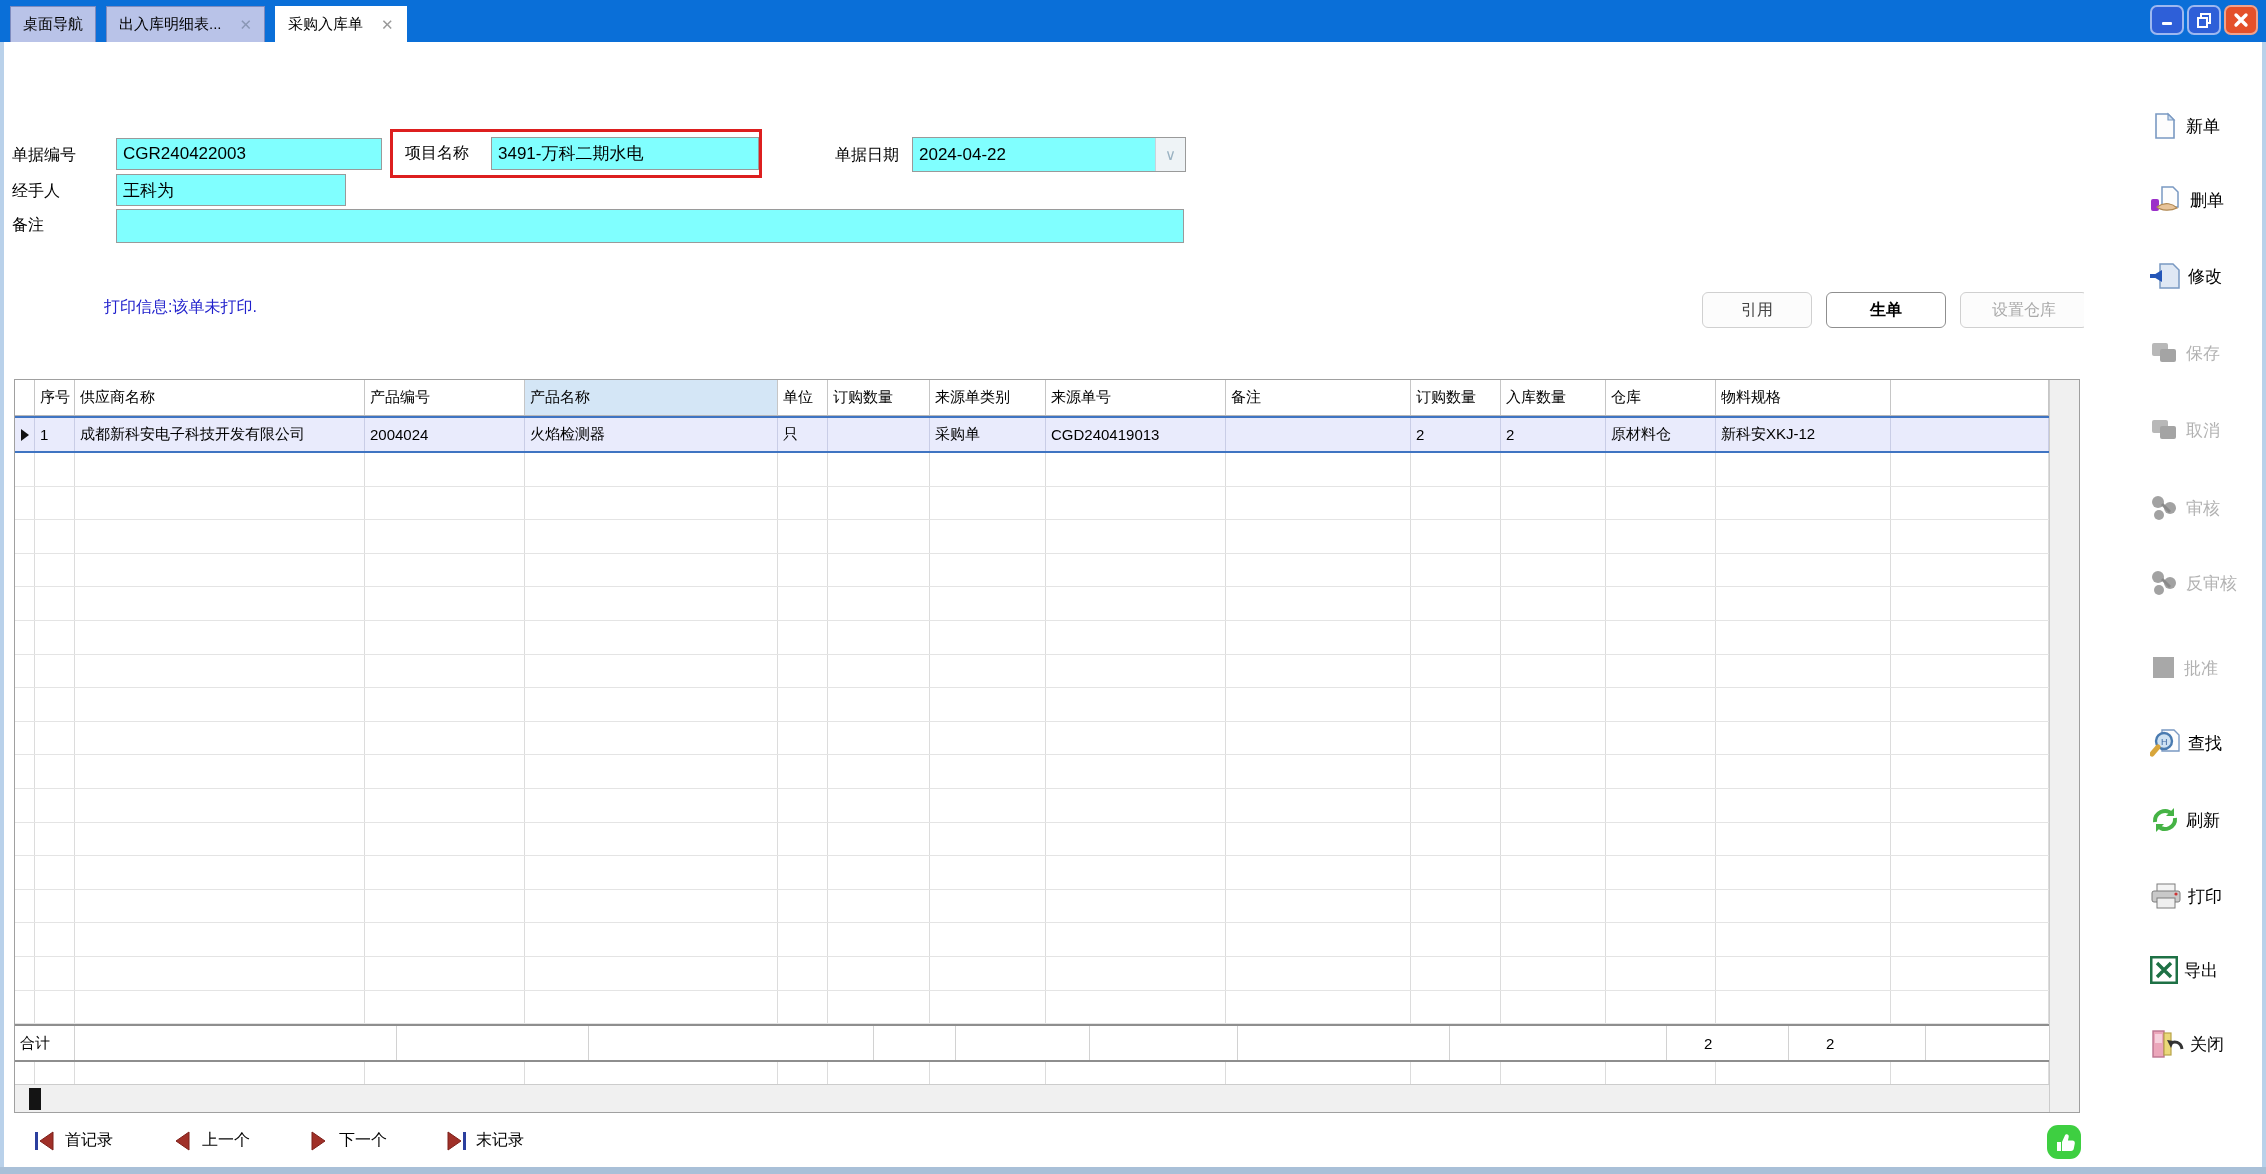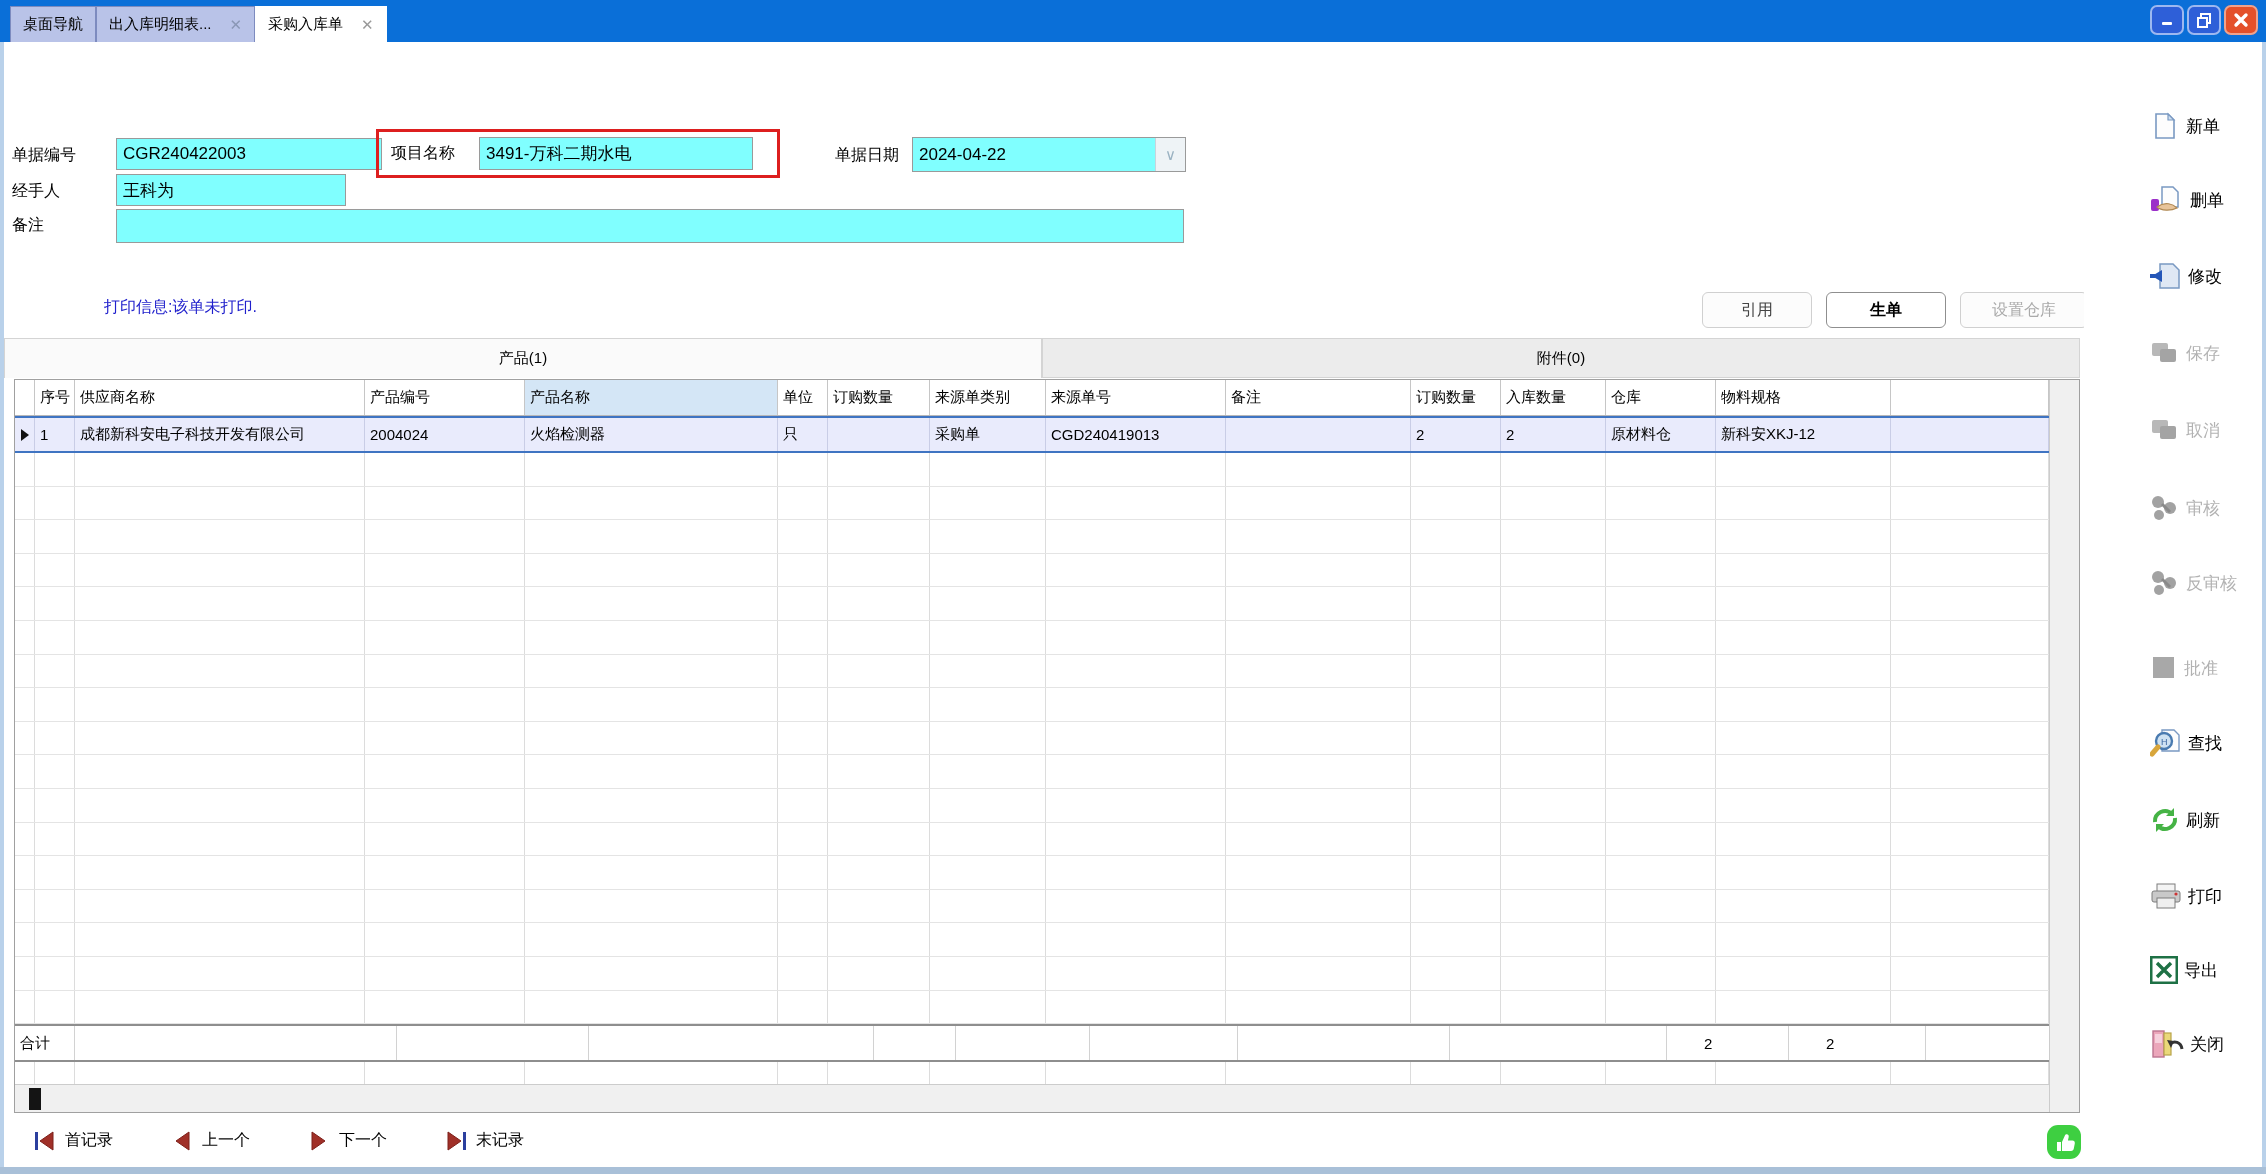--- a/index.html
+++ b/index.html
@@ -3,39 +3,39 @@
 <meta charset="utf-8">
 <style>
   * { margin:0; padding:0; box-sizing:border-box; }
   html,body { width:2266px; height:1174px; overflow:hidden; background:#fff;
               font-family:"Liberation Sans","DejaVu Sans",sans-serif; }
   .window { position:relative; width:2266px; height:1174px; background:#fff;
             border-left:4px solid #b9d1ea; border-right:4px solid #b9d1ea; }
 
   
   .topbar { position:absolute; left:-4px; top:0; width:2266px; height:42px; background:#0a6fd8; display:flex; }
-  .tabs { display:flex; align-items:flex-end; padding-left:10px; height:42px; }
+  .tabs { display:flex; align-items:flex-end; padding-left:10px; height:42px;gap:10px; }
   .tab { height:36px; margin-top:6px; display:flex; align-items:center; padding:0 12px;
          background:#b9c3e8; border:1px solid #7d8bbf; border-bottom:none; font-size:15px; color:#000;
          cursor:default; white-space:nowrap; }
   .tab.active { background:#fff; border-color:#fff; height:36px; }
   .tab .x { margin-left:18px; color:#8a97b5; font-size:15px; }
   .tab.active .x { color:#9a9a9a; }
   .win-controls { position:absolute; right:8px; top:5px; display:flex; gap:3px; }
   .win-btn { width:34px; height:30px; border-radius:7px; display:flex; align-items:center; justify-content:center; }
   .win-btn.blue { background:#2e5fd8; border:2px solid #9db8f0; }
   .win-btn.red  { background:#e4502a; border:2px solid #f0a28c; }
   .win-btn svg { display:block; }
 
   
   .content { position:absolute; left:0; top:42px; width:2080px; height:1132px; }
   .flabel { position:absolute; font-size:16px; color:#000; }
   .cyan-input { position:absolute; background:#80ffff; border:1px solid #9a9a9a; font-size:17px;
                 padding:0 6px; color:#000; font-family:inherit; outline:none; }
-  .red-group { position:absolute; left:372px; top:87px; width:404px; height:49px; border:3px solid #dd1f1f;
+  .red-group { position:absolute; left:386px; top:87px; width:372px; height:49px; border:3px solid #dd1f1f;
                display:flex; align-items:center; }
   .red-group .glabel { font-size:16px; margin-left:12px; width:88px; }
   .red-group input { position:static; width:274px; height:33px; }
   .date-combo { position:absolute; left:908px; top:95px; width:274px; height:35px; background:#80ffff;
                 border:1px solid #9a9a9a; display:flex; align-items:center; }
   .date-combo input { position:static; border:none; background:transparent; flex:1; height:100%; }
   .date-combo .chev { width:30px; height:100%; background:#eef3f6; border-left:1px solid #c8d4dc;
                       display:flex; align-items:center; justify-content:center; color:#9ab2c2; font-size:15px; }
 
   .print-info { position:absolute; left:100px; top:255px; font-size:16px; color:#2020cc; }
@@ -157,24 +157,20 @@
     <input class="cyan-input" style="left: 112px; top: 167px; width: 1068px; height: 34px;" value="">
 
     <div class="print-info">打印信息:该单未打印.</div>
 
     <div class="action-btns">
       <div class="abtn w1">引用</div>
       <div class="abtn w2 primary">生单</div>
       <div class="abtn w3 disabled">设置仓库</div>
     </div>
 
-    <div class="detail-tabs" id="detail-tabs">
-        <div class="dtab active">产品(1)</div>
-        <div class="dtab">附件(0)</div>
-      </div>
 
     <div class="grid-panel">
       <div class="grid" id="grid">
           <div class="grow ghead">
             <div class="gcell marker"></div>
             <div class="gcell">序号</div>
             <div class="gcell">供应商名称</div>
             <div class="gcell">产品编号</div>
             <div class="gcell hl">产品名称</div>
             <div class="gcell">单位</div>

